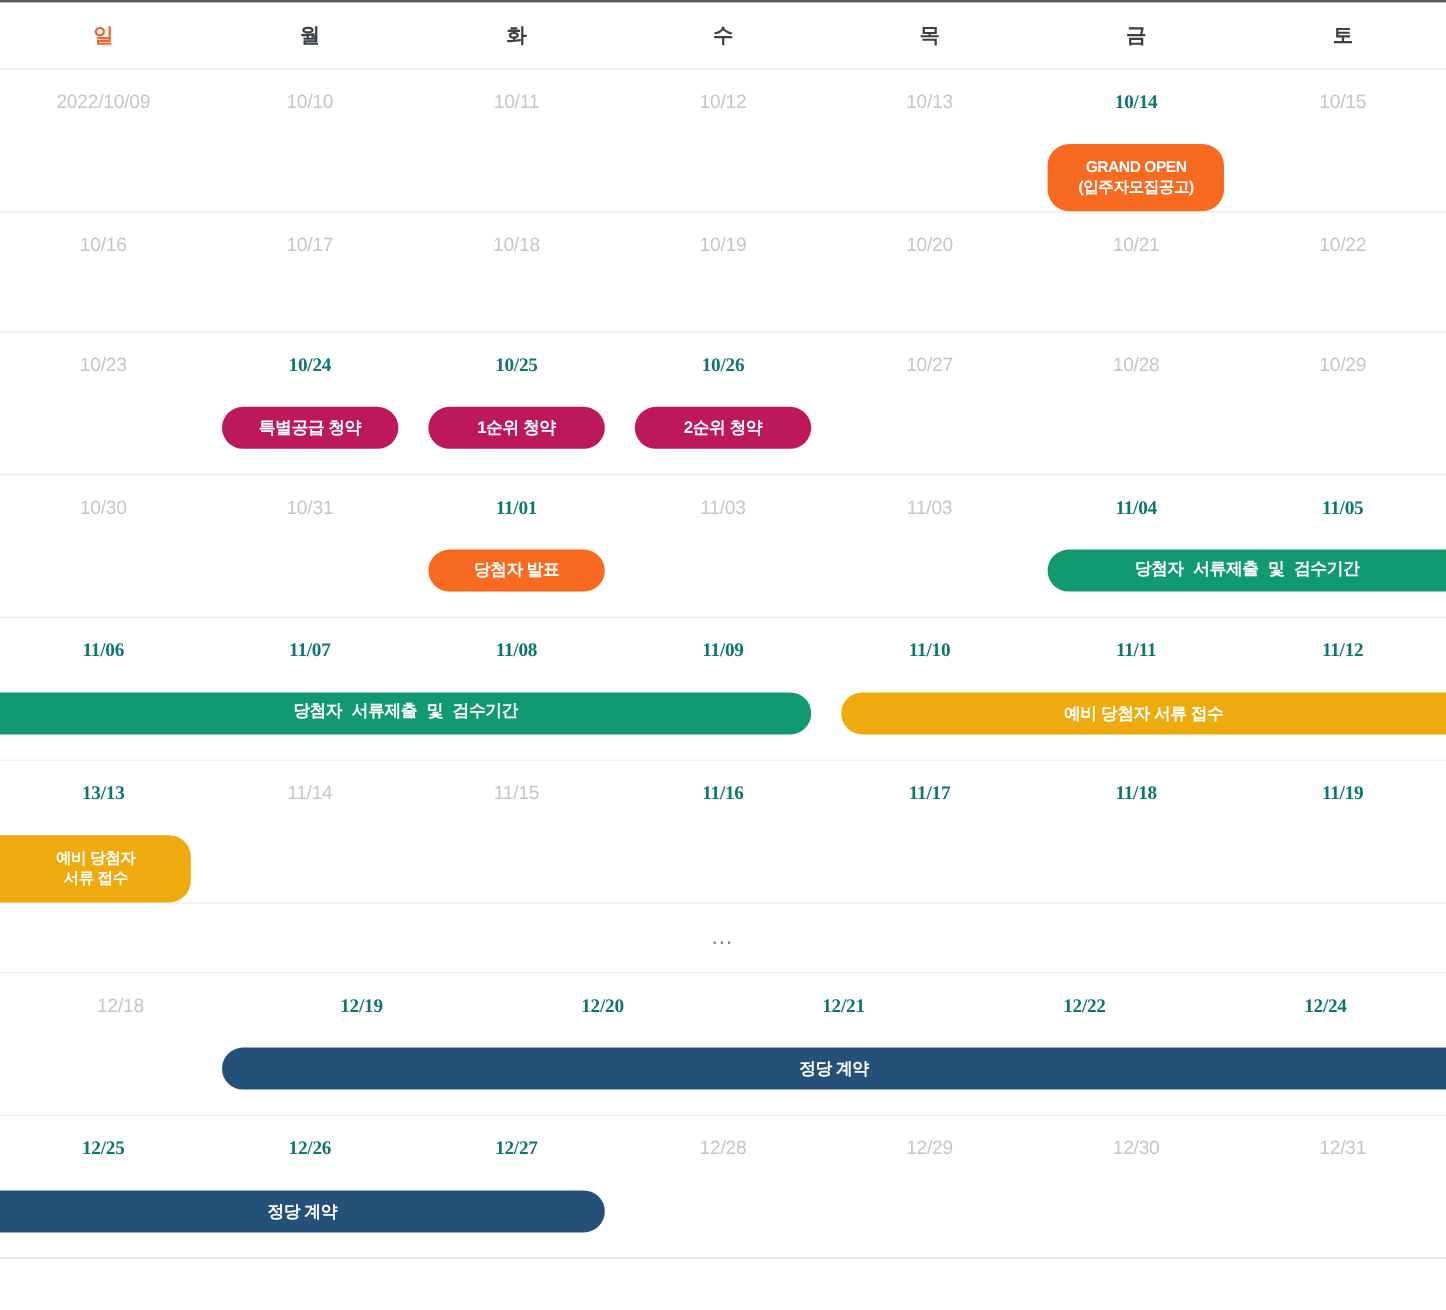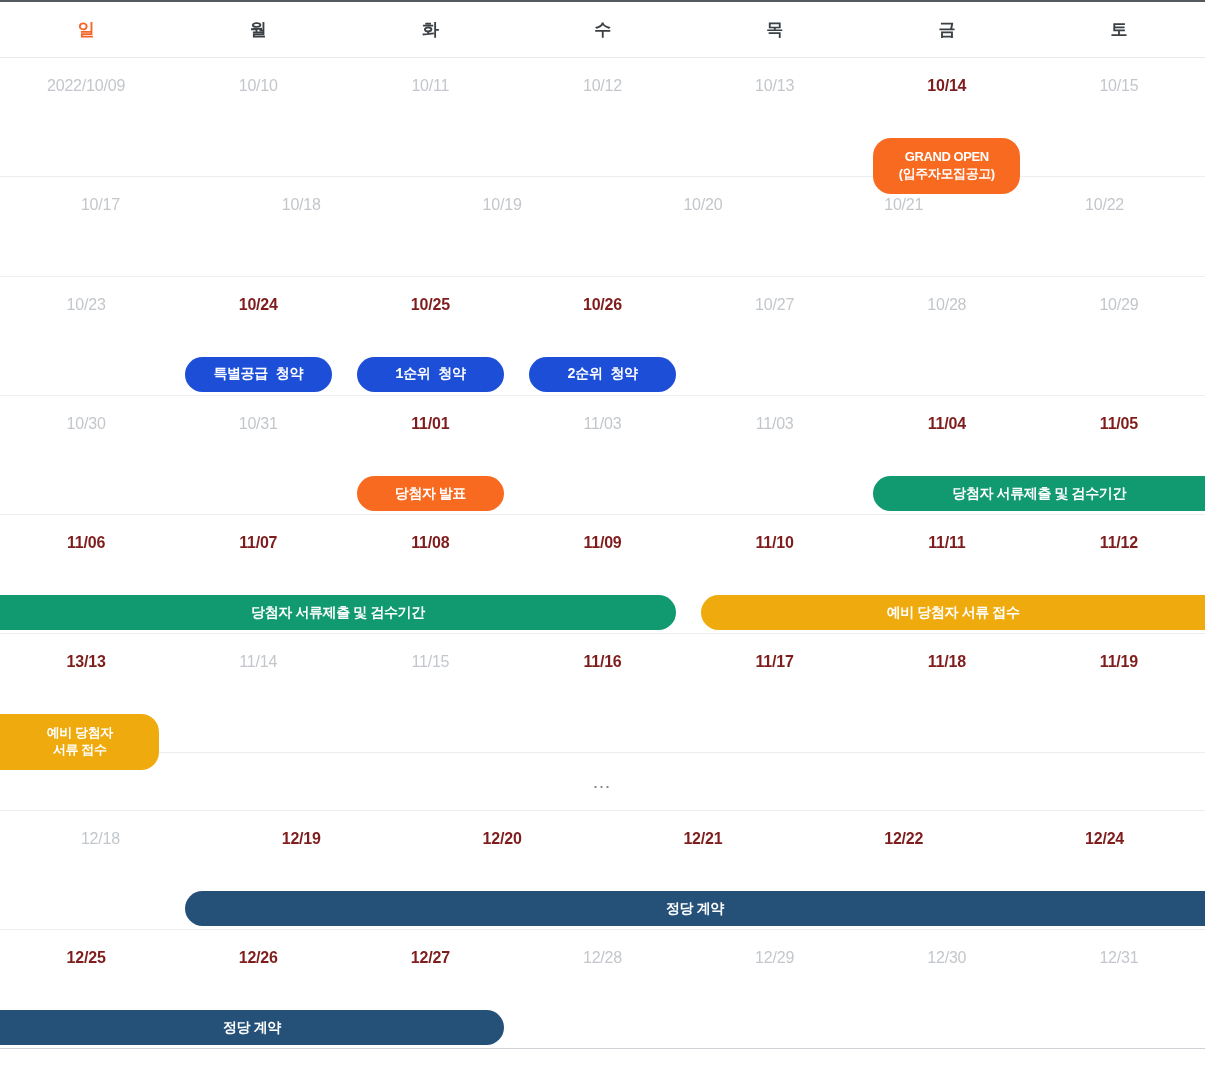--- a/index.html
+++ b/index.html
@@ -62,22 +62,23 @@
     flex: 1 1 0;
     display: flex;
     align-items: center;
     justify-content: center;
     font-size: 16px;
     color: #c3c7cb;
     letter-spacing: -0.2px;
     white-space: nowrap;
   }
   .daynums .dnum.on {
-    color: #7f1d1d;
+    color: #0f766e;
     font-weight: 700;
+    font-family: Liberation Serif, serif;
   }
 
   
   .ellipsis-row {
     display: flex;
     height: 100%;
     align-items: center;
   }
   .ellipsis-row .ecell { flex: 1 1 0; text-align: center; }
   .ellipsis-row .dots {
@@ -102,33 +103,32 @@
     align-items: center;
     justify-content: center;
     text-align: center;
     color: #ffffff;
     font-size: 14px;
     font-weight: 700;
     letter-spacing: -0.4px;
     line-height: 1.28;
     padding: 0 6px;
     white-space: pre-line;
-    margin-top: 18px;
   }
 
   .bar.pill      { border-radius: 18px; }
   .bar.cap-left  { border-radius: 18px 0 0 18px; }
   .bar.cap-right { border-radius: 0 18px 18px 0; }
 
   .bar.h1 { height: 35px; top: 14px; }
   .bar.h2 { height: 56px; top: 14px; font-size: 13px; }
 
   .bar.orange { background: #f96a21; }
-  .bar.pink   { background: #1d4ed8; font-family: Liberation Mono, monospace; }
-  .bar.green  { background: #11996f; }
+  .bar.pink   { background: #be185d; }
+  .bar.green  { background: #11996f; font-family: Liberation Mono, monospace; }
   .bar.yellow { background: #efab0e; }
   .bar.navy   { background: #255179; }
 </style>
 </head>
 <body>
 
 <div class="calendar">
 
   <div class="cal-head">
       <div class="dow sun">일</div>
@@ -151,20 +151,21 @@
           <div class="dnum on">10/14</div>
           <div class="dnum">10/15</div>
         </div>
         <div class="bars">
           <div class="bar orange pill h2" style="left: 72.4786%; width: 12.1857%;">GRAND OPEN
 (입주자모집공고)</div>
         </div>
       </div>
       <div class="week h-empty">
         <div class="daynums">
+          <div class="dnum">10/16</div>
           <div class="dnum">10/17</div>
           <div class="dnum">10/18</div>
           <div class="dnum">10/19</div>
           <div class="dnum">10/20</div>
           <div class="dnum">10/21</div>
           <div class="dnum">10/22</div>
         </div>
       </div>
       <div class="week h-std">
         <div class="daynums">

